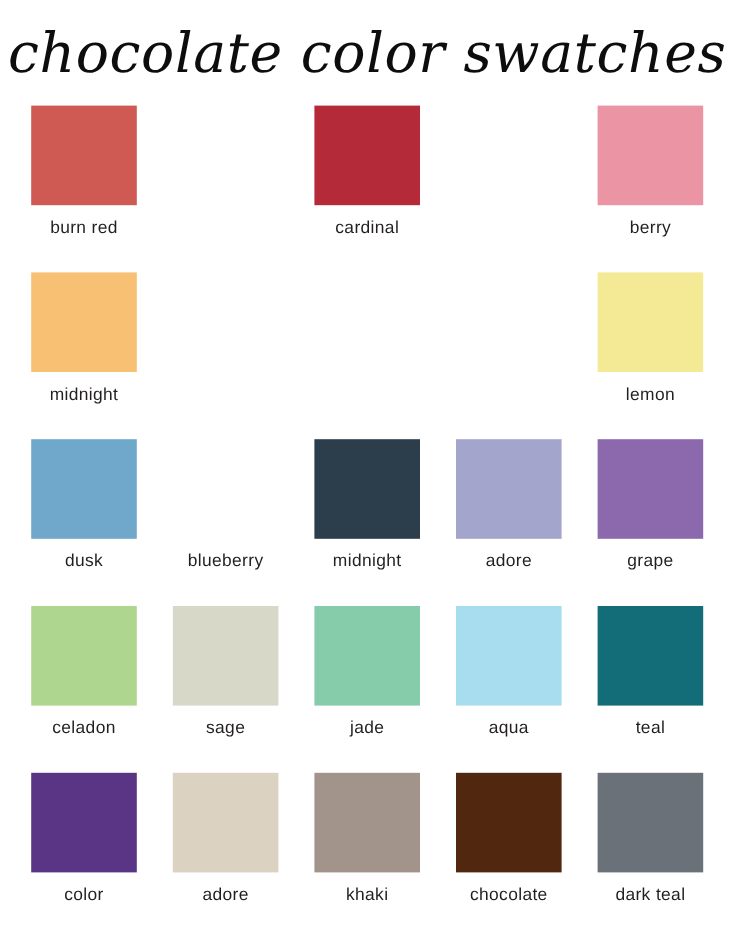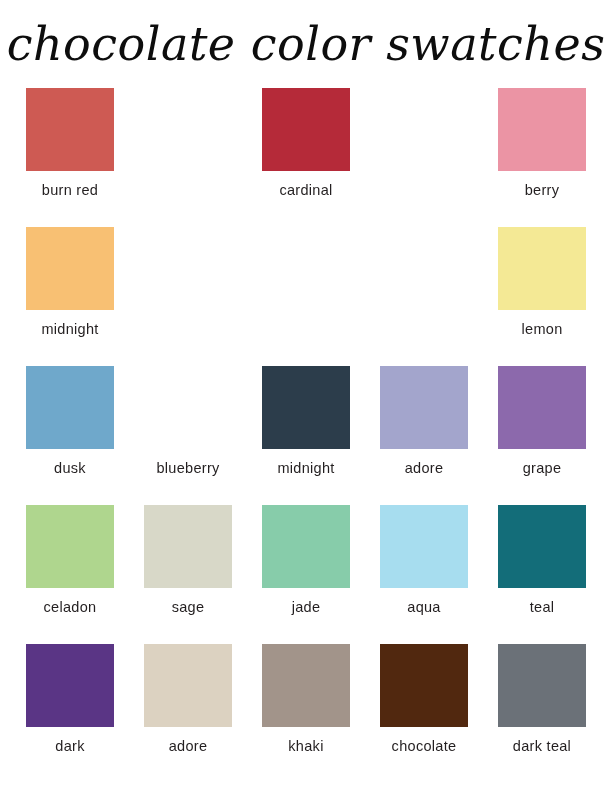--- a/index.html
+++ b/index.html
@@ -142,21 +142,21 @@
       </div>
       <div class="swatch-cell">
         <span class="swatch-chip" style="background-color: rgb(19, 109, 121);"></span>
         <span class="swatch-label">teal</span>
       </div>
     </div>
 
     <div class="swatch-row">
       <div class="swatch-cell">
         <span class="swatch-chip" style="background-color: rgb(90, 53, 133);"></span>
-        <span class="swatch-label">dark</span>
+        <span class="swatch-label">color</span>
       </div>
       <div class="swatch-cell">
         <span class="swatch-chip" style="background-color: rgb(220, 210, 193);"></span>
         <span class="swatch-label">adore</span>
       </div>
       <div class="swatch-cell">
         <span class="swatch-chip" style="background-color: rgb(162, 148, 138);"></span>
         <span class="swatch-label">khaki</span>
       </div>
       <div class="swatch-cell">

